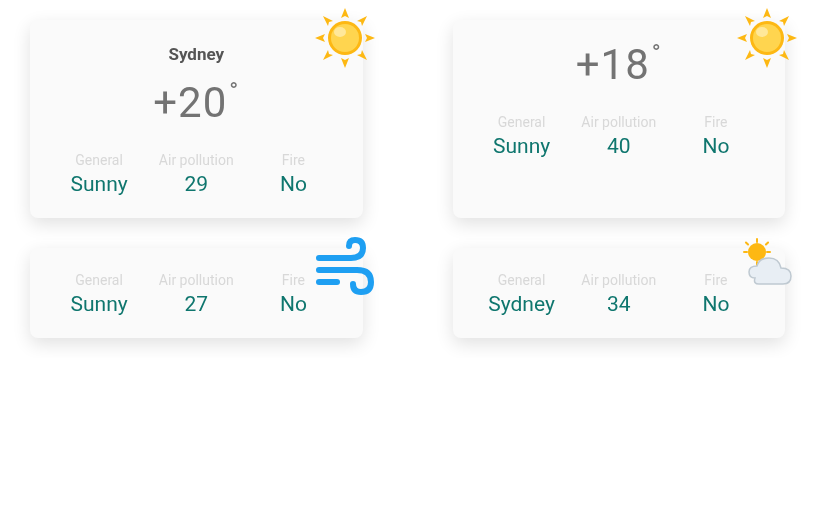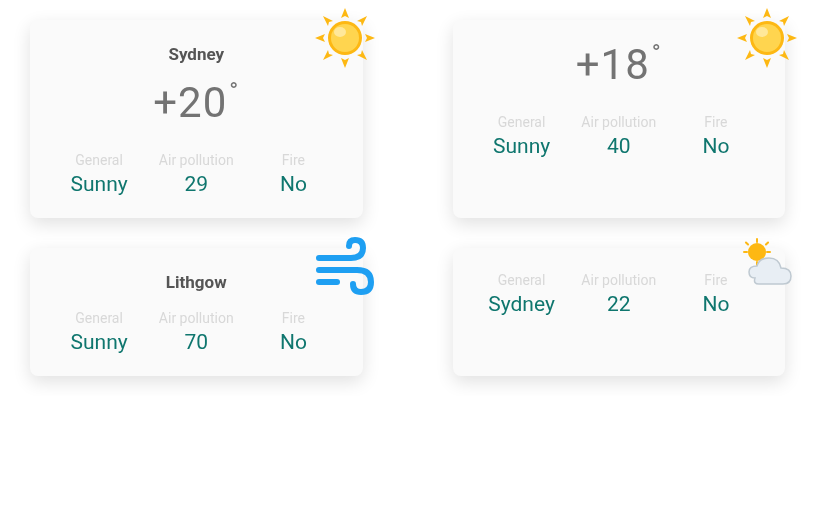--- a/index.html
+++ b/index.html
@@ -150,29 +150,28 @@
   <div class="card">
     <div class="icon-wrap">
       <svg viewBox="0 0 64 64">
         <g fill="none" stroke="#1E9FF2" stroke-width="6" stroke-linecap="round">
           <path d="M6 24 L38 24 Q50 24 50 14 Q50 6 42 6 Q36 6 36 12"></path>
           <path d="M6 36 L44 36 Q58 36 58 48 Q58 58 48 58 Q40 58 40 50"></path>
           <path d="M6 48 L24 48"></path>
         </g>
       </svg>
     </div>
-    <div class="city">Lithgow</div>
     <div class="stats">
       <div class="stat">
         <div class="stat-label">General</div>
         <div class="stat-value">Sunny</div>
       </div>
       <div class="stat">
         <div class="stat-label">Air pollution</div>
-        <div class="stat-value">70</div>
+        <div class="stat-value">27</div>
       </div>
       <div class="stat">
         <div class="stat-label">Fire</div>
         <div class="stat-value">No</div>
       </div>
     </div>
   </div>
 
   <div class="card">
     <div class="icon-wrap">
@@ -193,21 +192,21 @@
         </g>
       </svg>
     </div>
     <div class="stats">
       <div class="stat">
         <div class="stat-label">General</div>
         <div class="stat-value">Sydney</div>
       </div>
       <div class="stat">
         <div class="stat-label">Air pollution</div>
-        <div class="stat-value">22</div>
+        <div class="stat-value">34</div>
       </div>
       <div class="stat">
         <div class="stat-label">Fire</div>
         <div class="stat-value">No</div>
       </div>
     </div>
   </div>
 
 </div>
 

